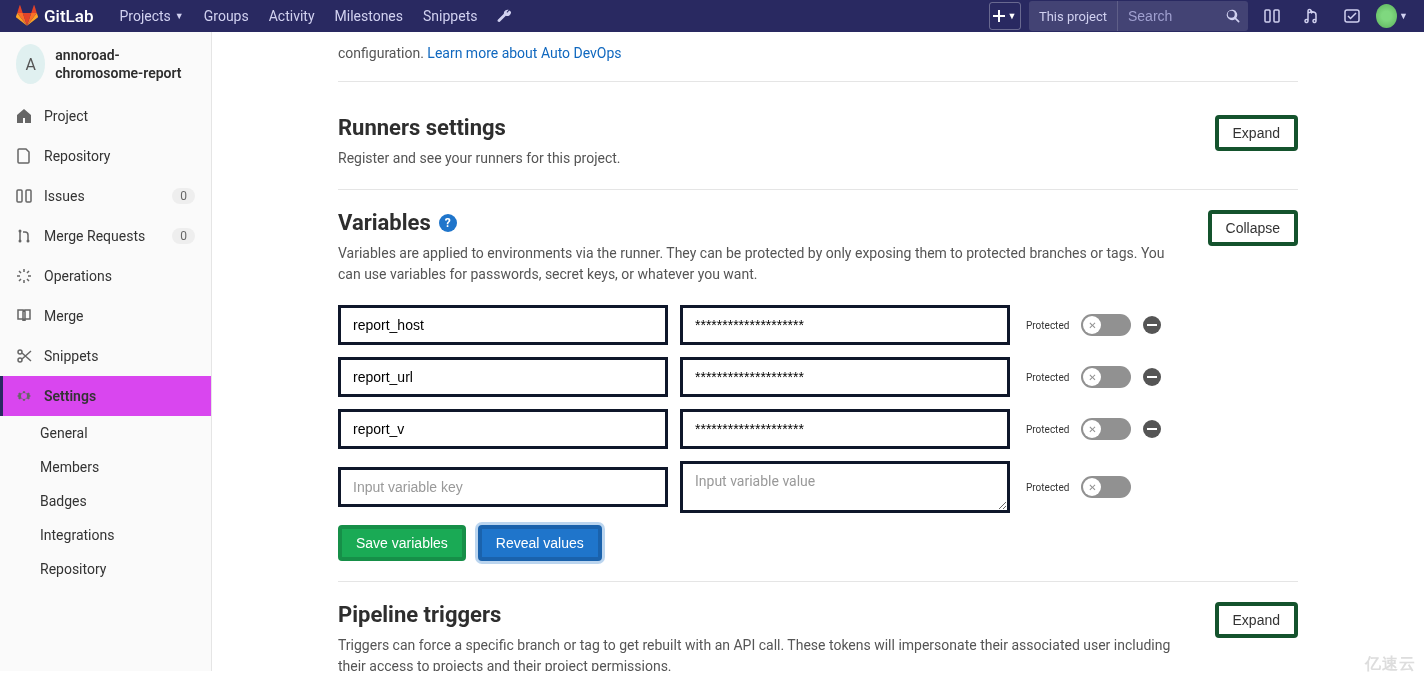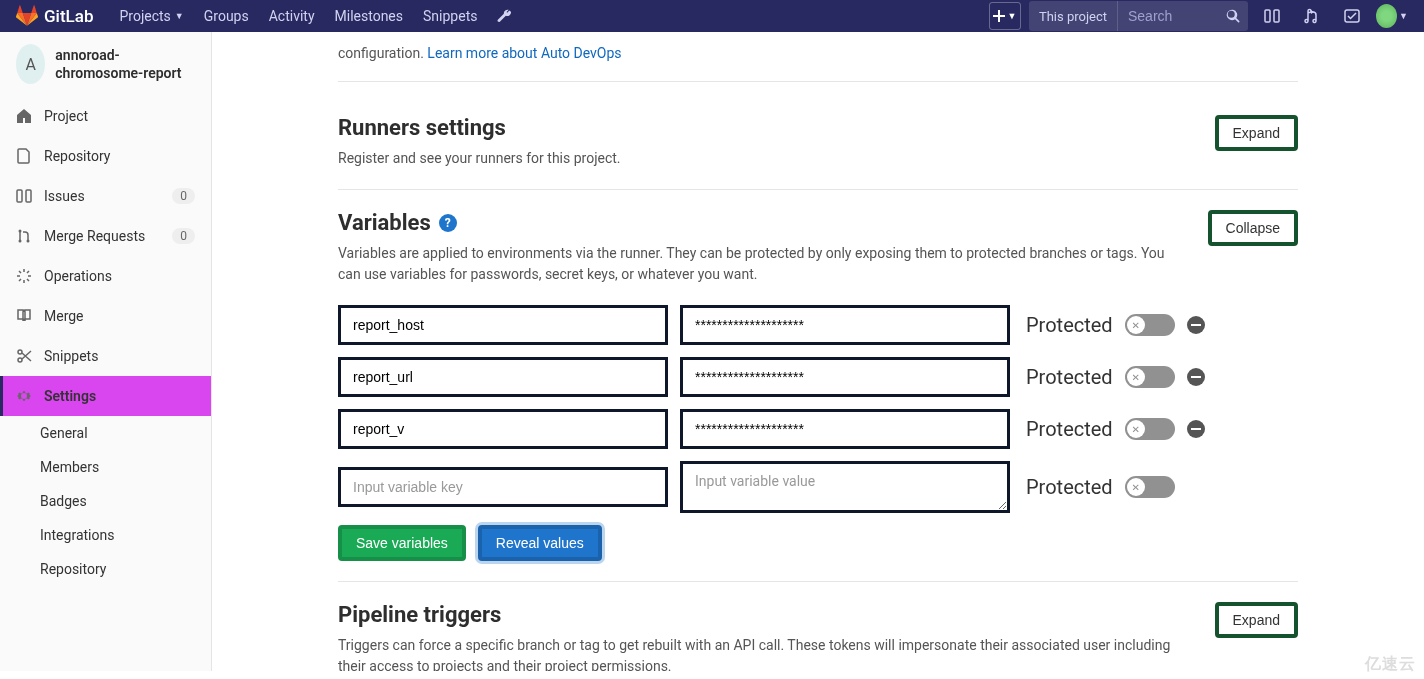--- a/index.html
+++ b/index.html
@@ -39,21 +39,21 @@
 .section-head { display: flex; justify-content: space-between; align-items: flex-start; }
 .section-title { font-size: 22px; font-weight: 700; color: #2e2e2e; display: flex; align-items: center; gap: 8px; }
 .section-desc { color: #555; margin-top: 8px; font-size: 14px; line-height: 1.5; max-width: 850px;}
 .btn { border: 4px solid #14532d; background: #fff; border-radius: 4px; padding: 6px 14px; font-size: 14px; cursor: pointer; color: #333; }
 .btn-success { background: #1aaa55; border-color: #168f48; color: #fff; }
 .btn-primary { background: #1f75cb; border-color: #1a62ac; color: #fff; box-shadow: 0 0 0 3px rgba(31,117,203,0.3); }
 .var-rows { margin-top: 20px; }
 .var-row { display: flex; align-items: center; gap: 12px; margin-bottom: 12px; }
 .var-input { flex: 0 0 330px; border: 3px solid #0f172a; border-radius: 0; padding: 9px 12px; font-size: 14px; outline: none; }
 .var-input::placeholder { color: #999; }
-.var-label { font-size: 20px; color: #333; margin-left: 4px; }
+.var-label { font-size: 10px; color: #333; margin-left: 4px; }
 .toggle { width: 50px; height: 22px; background: #919191; border-radius: 11px; position: relative; cursor: pointer; flex-shrink: 0; }
 .toggle-knob { width: 18px; height: 18px; background: #fff; border-radius: 50%; position: absolute; top: 2px; left: 2px; display: flex; align-items: center; justify-content: center; color: #919191; font-size: 10px; }
 .remove-btn { width: 18px; height: 18px; border-radius: 50%; background: #555; color: #fff; display: flex; align-items: center; justify-content: center; cursor: pointer; font-size: 12px; flex-shrink: 0; }
 .actions { margin-top: 12px; display: flex; gap: 12px; }
 .help-icon { width: 18px; height: 18px; background: #1f75cb; border-radius: 50%; color: #fff; display: inline-flex; align-items: center; justify-content: center; font-size: 12px; font-weight: 700; }
 .partial-top { max-width: 960px; margin: 13px auto; padding: 0 0 20px 0; border-bottom: 1px solid #e5e5e5; color: #555; }
 .link { color: #1068bf; cursor: pointer; }
 .textarea-handle { resize: both; }
 .watermark { position: fixed; bottom: 4px; right: 8px; color: #ddd; font-size: 16px; font-weight: 600; pointer-events: none; letter-spacing: 1px; }
 .caret { font-size: 9px; }

